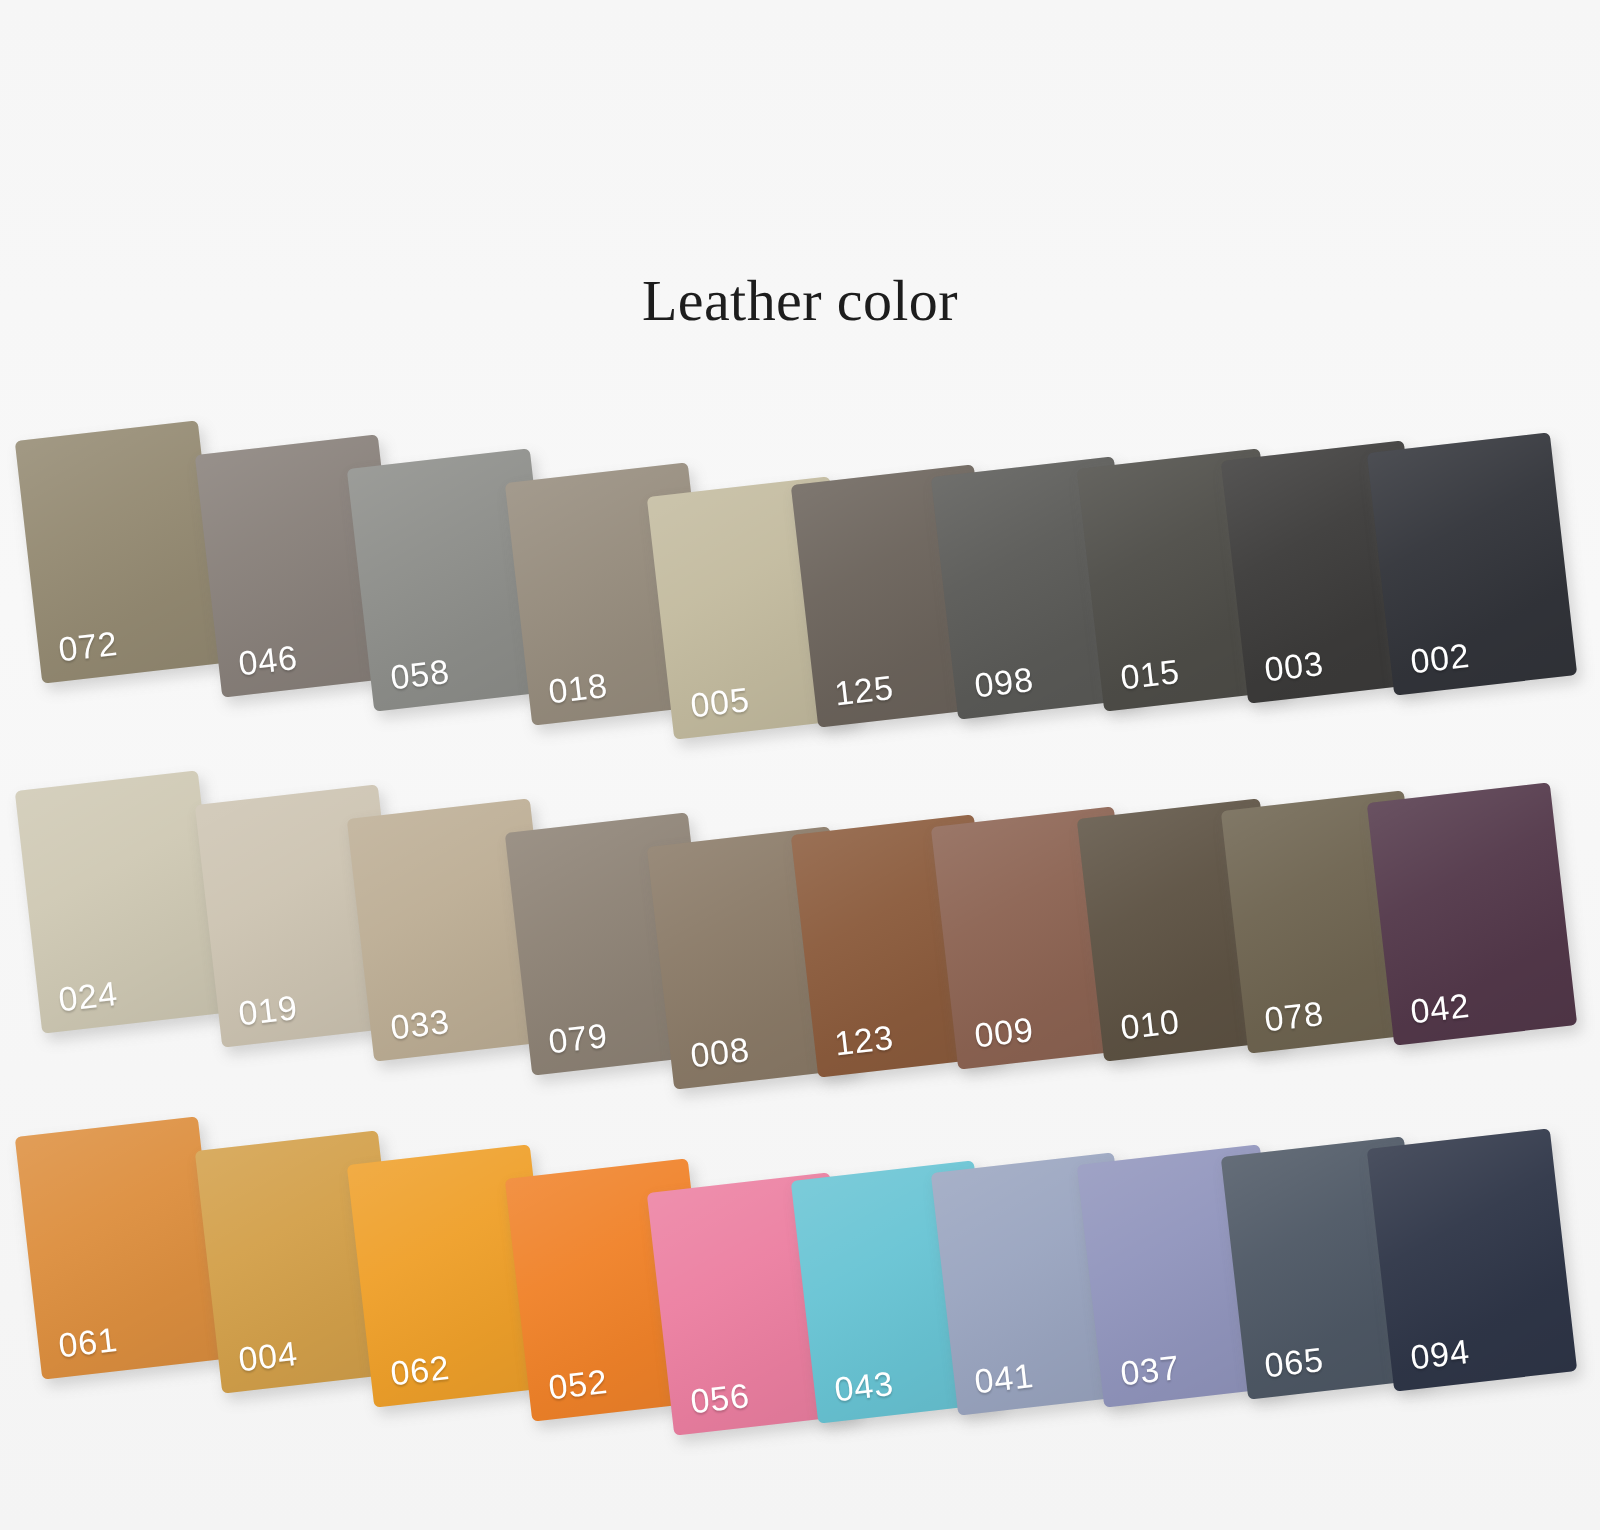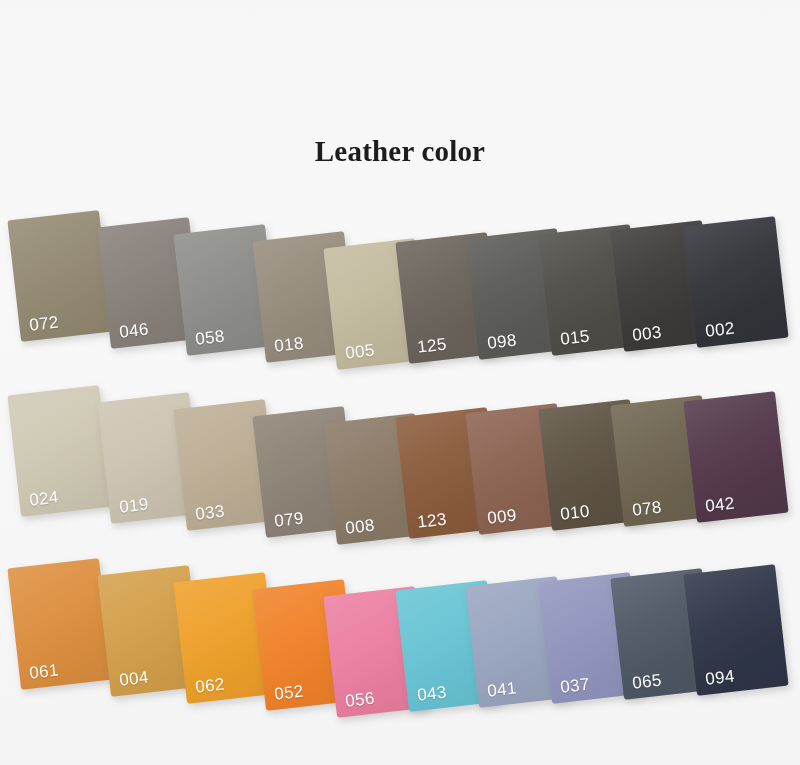--- a/index.html
+++ b/index.html
@@ -20,21 +20,21 @@
     background: linear-gradient(180deg, #f6f6f6 0%, #f8f8f8 40%, #f4f4f4 100%);
   }
   #title {
     position: absolute;
     top: 135px;
     left: 0;
     width: 800px;
     text-align: center;
     font-family: "Liberation Serif", serif;
     font-size: 29px;
-    font-weight: 700;
+    font-weight: 400;
     color: #1d1d1d;
     letter-spacing: 0.2px;
   }
   .swatch-row {
     position: absolute;
     left: 0;
     width: 800px;
     height: 150px;
   }
   .swatch {

